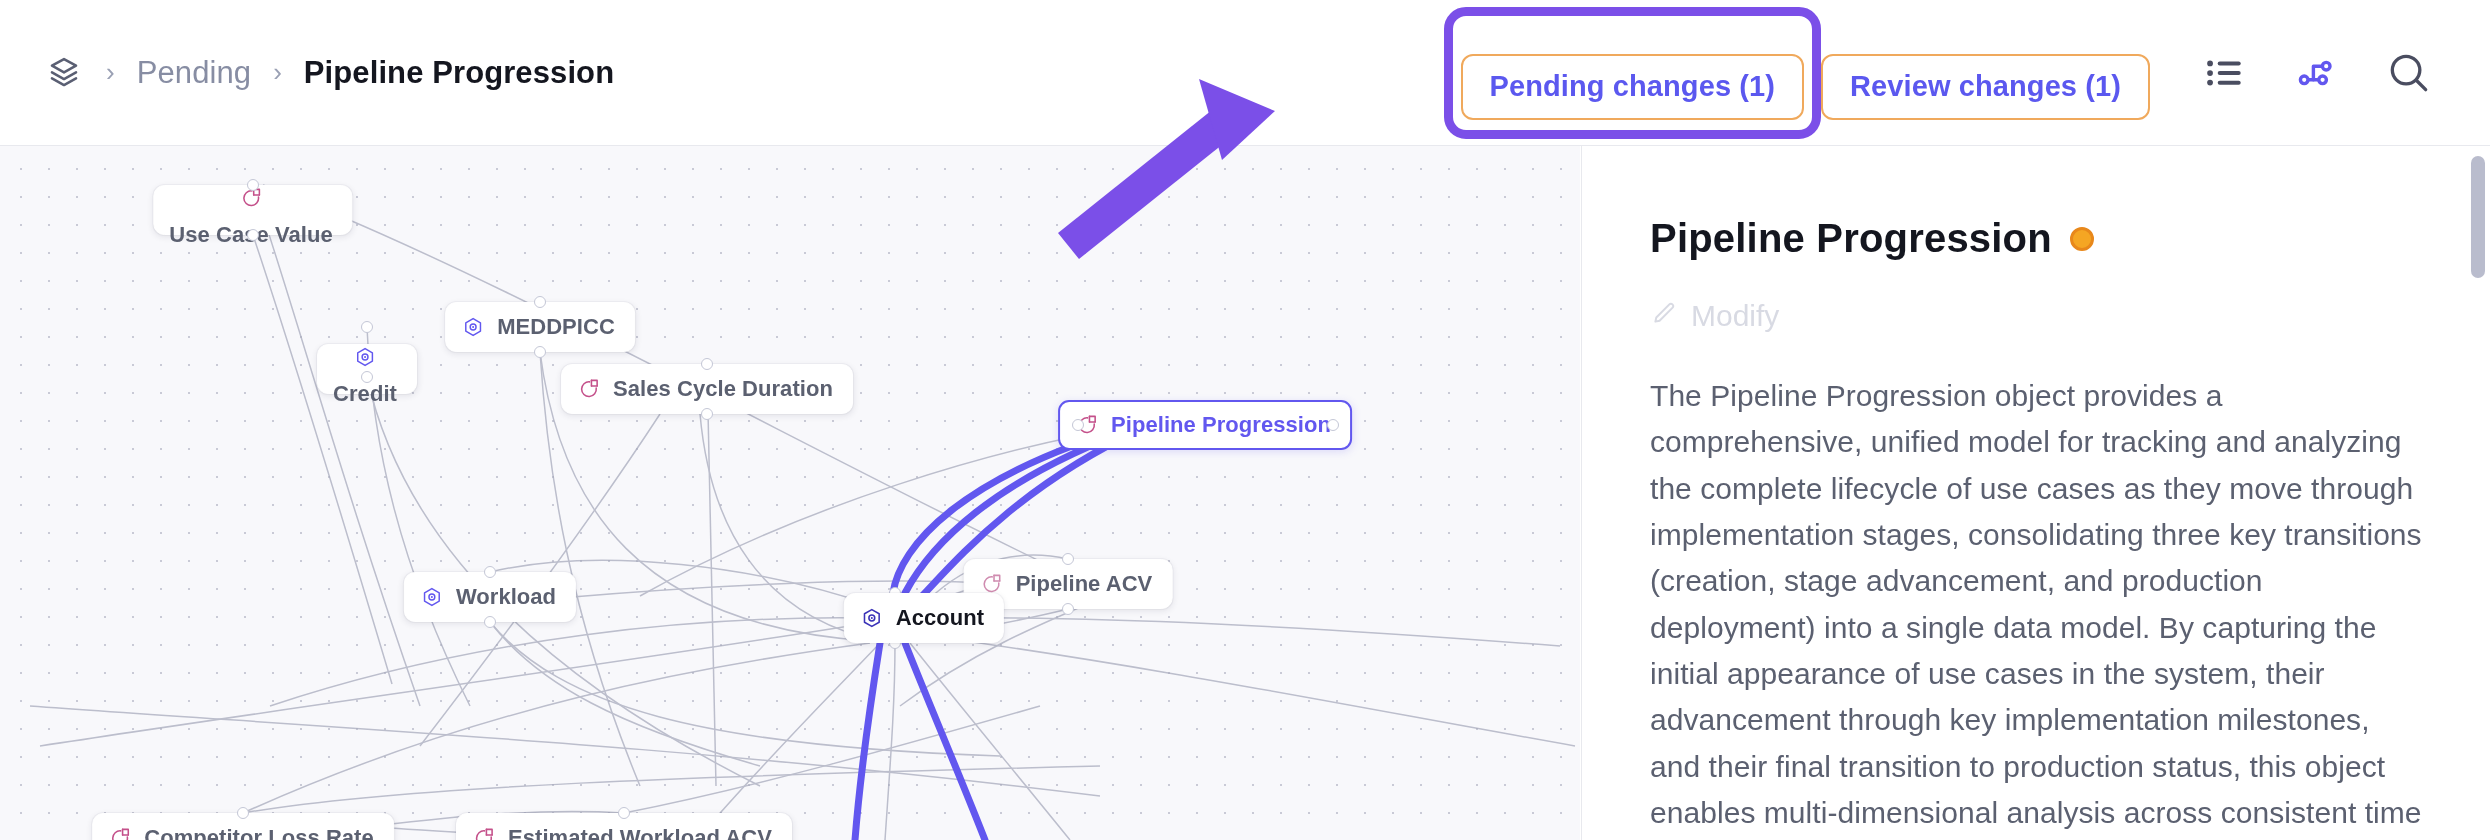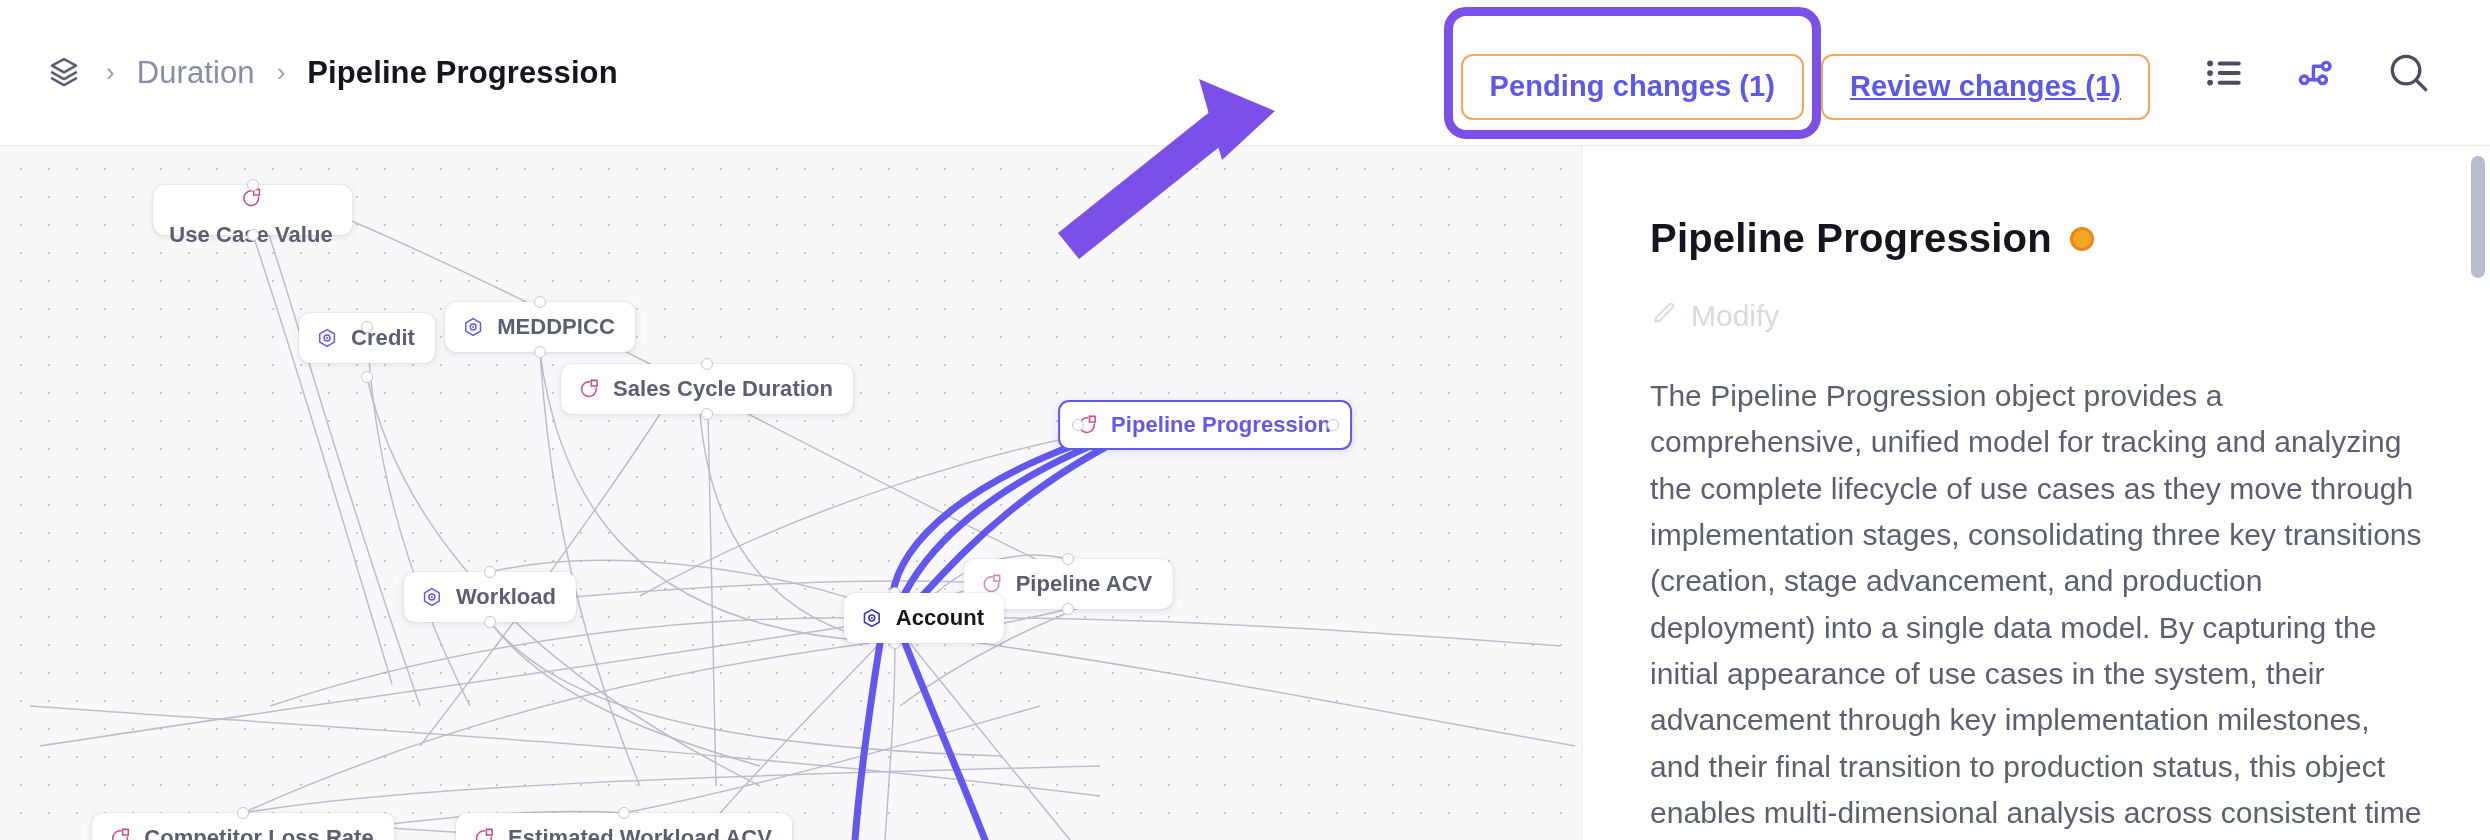--- a/index.html
+++ b/index.html
@@ -47,21 +47,21 @@
   .pill {
     height: 66px; padding: 0 27px;
     border: 2px solid #f0a95c; border-radius: 12px;
     background: #ffffff; color: #5b58ef;
     font-size: 29px; font-weight: 700; letter-spacing: .1px;
     display: inline-flex; align-items: center; justify-content: center;
     white-space: nowrap; cursor: pointer;
     font-family: "Liberation Sans", sans-serif;
     margin-top: 28px;
   }
-  .pill + .pill, .hl-wrap + .pill { margin-left: 17px; text-decoration: underline; }
+  .pill + .pill, .hl-wrap + .pill { margin-left: 17px; }
 
   .icon-btn {
     width: 74px; height: 74px; margin-left: 18px;
     display: inline-flex; align-items: center; justify-content: center;
     border-radius: 10px; cursor: pointer; background: transparent;
   }
   .icon-btn.first { margin-left: 38px; }
 
   
   .canvas {
@@ -154,21 +154,21 @@
 
     <div class="breadcrumb">
       <span class="layers-icon">
         <svg width="38" height="38" viewBox="0 0 24 24" fill="none" stroke="#5a5f73" stroke-width="1.6" stroke-linejoin="round" stroke-linecap="round">
           <path d="M12 3.2 4.4 7.4 12 11.6l7.6-4.2z"></path>
           <path d="M4.4 11.6 12 15.8l7.6-4.2"></path>
           <path d="M4.4 15.4 12 19.6l7.6-4.2"></path>
         </svg>
       </span>
       <span class="bc-sep">›</span>
-      <span class="bc-link">Duration</span>
+      <span class="bc-link">Pending</span>
       <span class="bc-sep">›</span>
       <span class="bc-current">Pipeline Progression</span>
     </div>
 
     <div class="header-actions">
 
       <span class="hl-wrap">
         <span class="hl-ring"></span>
         <button class="pill">Pending changes (1)</button>
       </span>
@@ -299,21 +299,21 @@
       <span class="nicon">
         <svg width="22" height="22" viewBox="0 0 24 24" fill="none" stroke="#6257ef" stroke-width="1.6" stroke-linejoin="round">
           <path d="M12 2.8 20 7.4v9.2L12 21.2 4 16.6V7.4z"></path>
             <circle cx="12" cy="12" r="3.2"></circle>
             <circle cx="12" cy="12" r="1.1" fill="#6257ef" stroke="none"></circle>
         </svg>
       </span>
       <span class="nlabel">MEDDPICC</span>
     </div>
 
-    <div class="node" style="left:367px; top:192px;">
+    <div class="node" style="left:367px; top:223px;flex-direction:column;">
       <span class="nicon">
         <svg width="22" height="22" viewBox="0 0 24 24" fill="none" stroke="#6257ef" stroke-width="1.6" stroke-linejoin="round">
           <path d="M12 2.8 20 7.4v9.2L12 21.2 4 16.6V7.4z"></path>
             <circle cx="12" cy="12" r="3.2"></circle>
             <circle cx="12" cy="12" r="1.1" fill="#6257ef" stroke="none"></circle>
         </svg>
       </span>
       <span class="nlabel">Credit</span>
     </div>
 

